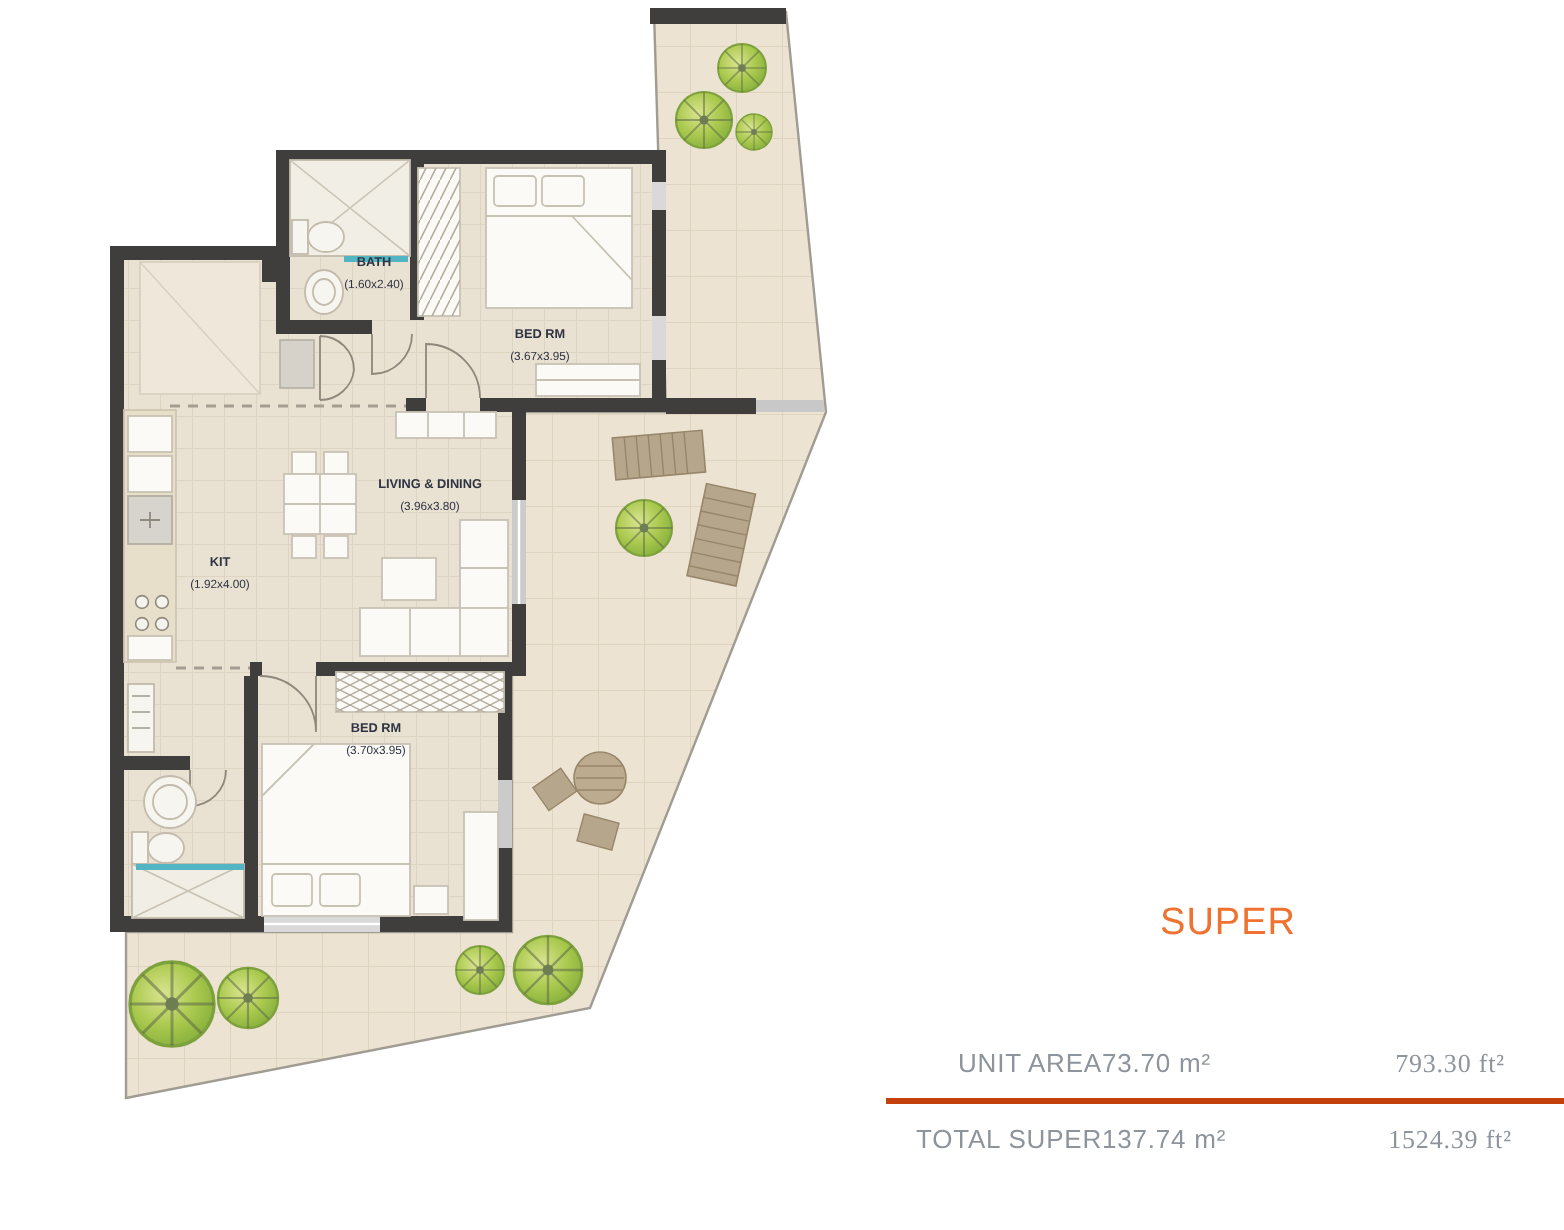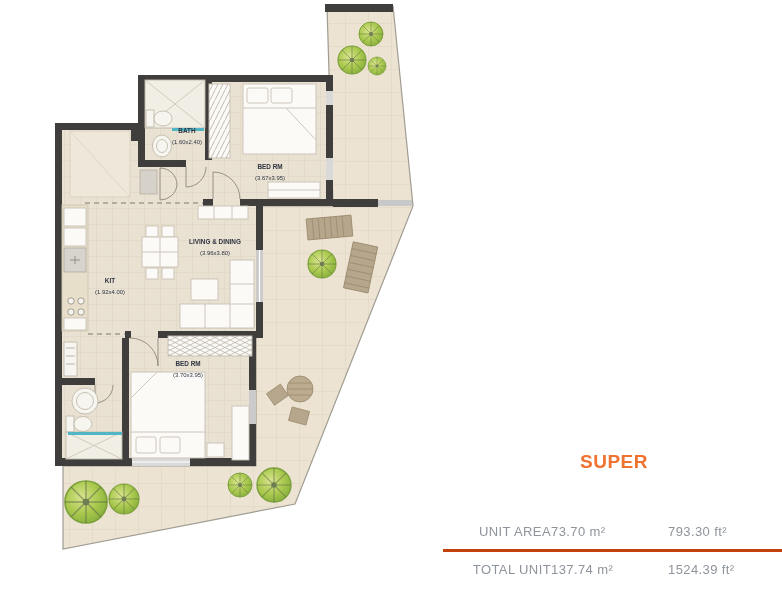--- a/index.html
+++ b/index.html
@@ -1,26 +1,26 @@
 <!DOCTYPE html>
 <html><head>
 <meta charset="utf-8">
 <style>
   html,body{margin:0;padding:0;background:#ffffff;}
   #stage{position:relative;width:782px;height:615px;background:#ffffff;overflow:hidden;
          font-family:"Liberation Sans",sans-serif;}
   #plan-svg{position:absolute;left:0;top:0;}
   .unit-title{position:absolute;left:512px;top:449px;width:204px;text-align:center;
-              color:#EF7230;font-weight:700;font-size:19px;line-height:26px;letter-spacing:.5px;}
+              color:#EF7230;font-weight:400;font-size:19px;line-height:26px;letter-spacing:.5px;}
   .area-table{position:absolute;left:443px;top:514px;width:339px;color:#8E949C;font-size:13px;letter-spacing:.4px;}
   .t-row{display:flex;align-items:center;height:35px;}
   .t-row.lined{border-bottom:3px solid #c2410c;}
   .c-label{width:108px;text-align:right;white-space:nowrap;}
   .c-m2{width:117px;text-align:left;white-space:nowrap;}
-  .c-ft2{flex:1;text-align:left;white-space:nowrap;}
+  .c-ft2{flex:1;text-align:center;white-space:nowrap;font-family:Liberation Serif, serif;}
   text{font-family:"Liberation Sans",sans-serif;}
   .room-name{font-size:6.4px;font-weight:700;fill:#2e3442;}
   .room-dims{font-size:5.9px;fill:#2e3442;}
 </style>
 </head>
 <body>
 
 <div id="stage">
 
 <svg id="plan-svg" width="470" height="570" viewBox="0 0 470 570">
@@ -237,19 +237,19 @@
   <div>SUPER</div>
 </div>
 
 <div class="area-table">
   <div class="t-row lined">
     <div class="c-label">UNIT AREA</div>
     <div class="c-m2">73.70 m²</div>
     <div class="c-ft2">793.30 ft²</div>
   </div>
   <div class="t-row">
-    <div class="c-label">TOTAL UNIT</div>
+    <div class="c-label">TOTAL SUPER</div>
     <div class="c-m2">137.74 m²</div>
     <div class="c-ft2">1524.39 ft²</div>
   </div>
 </div>
 
 </div>
 
 </body></html>

